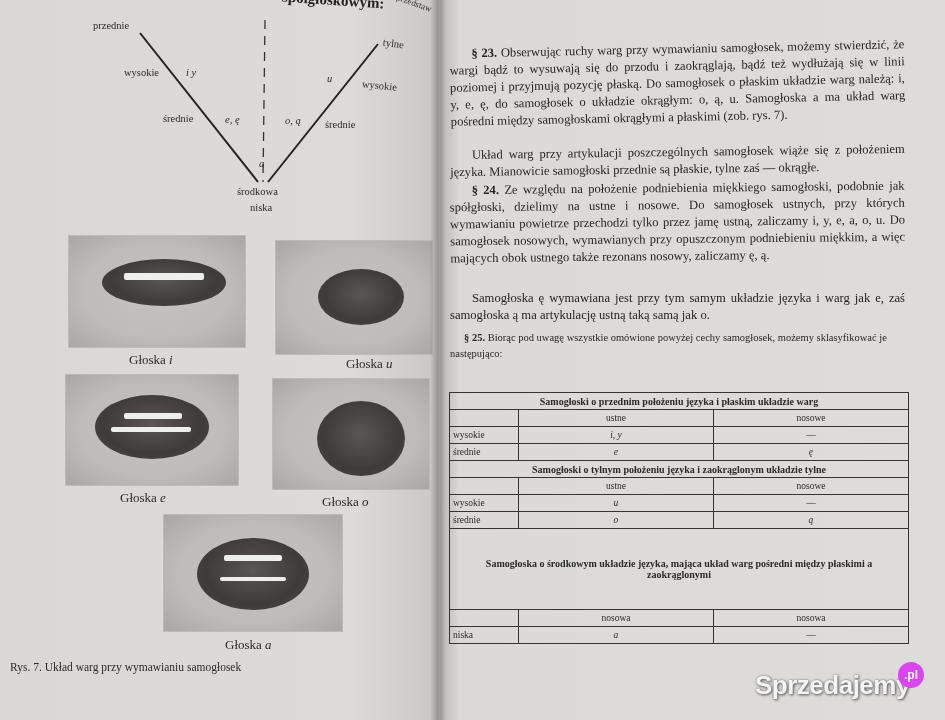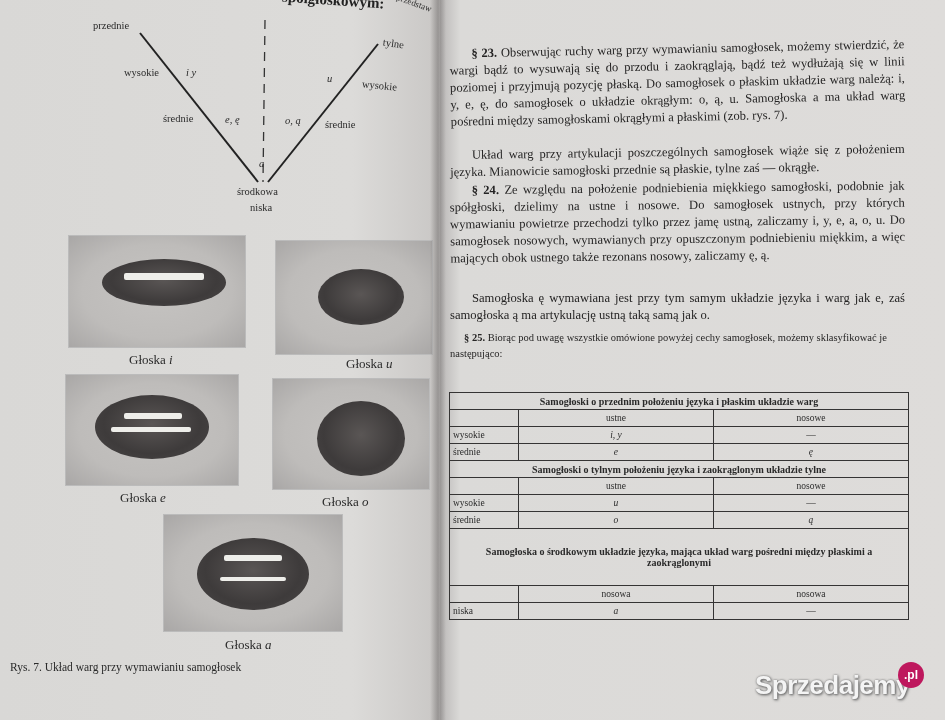--- a/index.html
+++ b/index.html
@@ -20,21 +20,21 @@
   .figcap { position:absolute; left:10px; top:661px; font-size:11.5px; color:#2a2a2a; }
   .para { position:absolute; left:450px; font-size:12.6px; line-height:17px; color:#252424; width:455px; text-align:justify; }
   .para b { font-weight:bold; }
   .small-para { position:absolute; left:450px; font-size:10.5px; line-height:16px; color:#272626; width:450px; }
   table.vt { border-collapse:collapse; position:absolute; left:449px; width:460px; font-size:9.5px; color:#2a2a2a; }
   table.vt td { border:1px solid #353434; padding:0 3px; height:16px; }
   .thead td { text-align:center; font-weight:bold; font-size:10px; height:42px; border-bottom:1px solid #353434; }
   .c { text-align:center;margin-left:25px; }
   .it { font-style:italic; }
   .watermark { position:absolute; left:755px; top:670px; font-family:"Liberation Sans", sans-serif; font-weight:bold; font-size:26px; color:#f4f4f4; text-shadow:0 0 2px #777, 1px 1px 3px #555; letter-spacing:-0.5px; }
-  .wm-dot { position:absolute; left:898px; top:662px; width:26px; height:26px; border-radius:50%; background:#be185d; color:#fff; font-family:"Liberation Sans", sans-serif; font-weight:bold; font-size:12px; text-align:center; line-height:26px; }
+  .wm-dot { position:absolute; left:898px; top:662px; width:26px; height:26px; border-radius:50%; background:#d946ef; color:#fff; font-family:"Liberation Sans", sans-serif; font-weight:bold; font-size:12px; text-align:center; line-height:26px; }
 </style>
 </head>
 <body>
 
 <div class="page-left">
   <div class="top-heading">spółgłoskowym:</div>
   <div class="top-corner">przedstaw</div>
 
   <div class="diagram">
     <svg width="440" height="230" style="position:absolute;left:0;top:0;">
@@ -133,21 +133,21 @@
         <td class="c it">u</td>
         <td class="c">—</td>
       </tr>
   <tr>
         <td>średnie</td>
         <td class="c it">o</td>
         <td class="c it">ą</td>
       </tr>
 
   <tr class="thead">
-        <td colspan="3" style="height:56px;padding:0 20px;">Samogłoska o środkowym układzie języka, mająca układ warg pośredni między płaskimi a zaokrąglonymi</td>
+        <td colspan="3" style="height:56px;padding:12px 20px;">Samogłoska o środkowym układzie języka, mająca układ warg pośredni między płaskimi a zaokrąglonymi</td>
       </tr>
   <tr>
         <td></td>
         <td class="c">nosowa</td>
         <td class="c">nosowa</td>
       </tr>
   <tr>
         <td>niska</td>
         <td class="c it">a</td>
         <td class="c">—</td>

